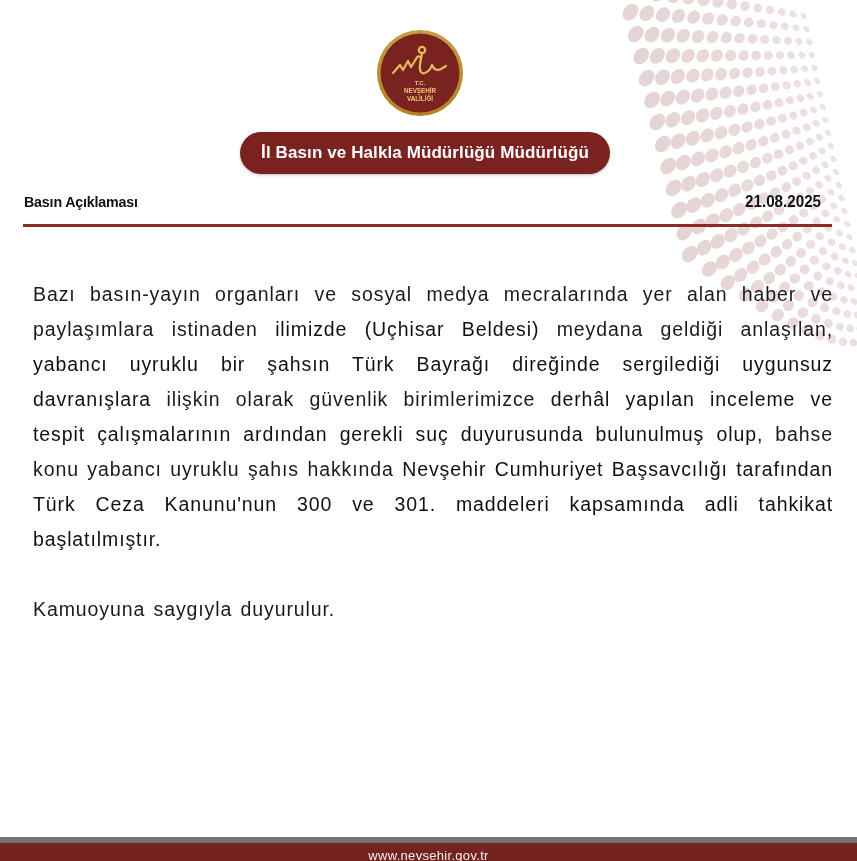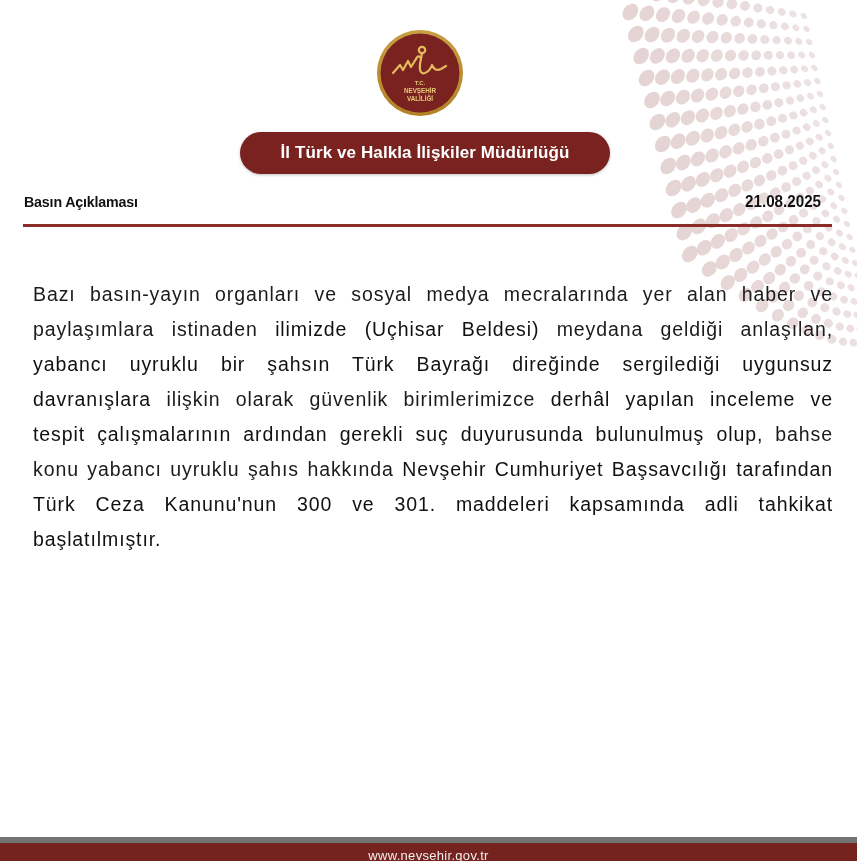--- a/index.html
+++ b/index.html
@@ -338,26 +338,27 @@
     <circle cx="46" cy="21" r="3.2"></circle>
     <path d="M46 24 L44 35 Q43 46 49 44 Q54 42 56 36 Q59 43 65 40 L70 37"></path>
     <path d="M40 30 Q42 26 44 28"></path>
   </g>
   <text x="44" y="56" font-family="Liberation Sans, sans-serif" font-size="6" font-weight="bold" fill="#e8c877" text-anchor="middle">T.C.</text>
   <text x="44" y="64" font-family="Liberation Sans, sans-serif" font-size="6.3" font-weight="bold" fill="#e8c877" text-anchor="middle">NEVŞEHİR</text>
   <text x="44" y="72" font-family="Liberation Sans, sans-serif" font-size="6.3" font-weight="bold" fill="#e8c877" text-anchor="middle">VALİLİĞİ</text>
 </svg>
 
 <div class="pill">
-  <span>İl Türk ve Halkla İlişkiler Müdürlüğü</span>
+  <span>İl Basın ve Halkla Müdürlüğü Müdürlüğü</span>
 </div>
 
 <div class="doc-type">Basın Açıklaması</div>
 <div class="doc-date">21.08.2025</div>
 <div class="rule"></div>
 
 <div class="body-text" id="bodyText">
     <p><span>Bazı basın-yayın organları ve sosyal medya mecralarında yer alan haber ve paylaşımlara istinaden </span><b>ilimizde (Uçhisar Beldesi)</b><span> meydana geldiği anlaşılan, </span><b>yabancı uyruklu bir şahsın Türk Bayrağı direğinde sergilediği uygunsuz davranışlara</b><span> ilişkin olarak güvenlik birimlerimizce </span><b>derhâl yapılan inceleme ve tespit çalışmalarının ardından gerekli suç duyurusunda bulunulmuş olup,</b><span> bahse konu yabancı uyruklu şahıs hakkında </span><b>Nevşehir Cumhuriyet Başsavcılığı tarafından Türk Ceza Kanunu'nun 300 ve 301. maddeleri kapsamında adli tahkikat başlatılmıştır.</b></p>
+    <p><span>Kamuoyuna saygıyla duyurulur.</span></p>
   </div>
 
 <div class="footer">
   <span>www.nevsehir.gov.tr</span>
 </div>
 
 </body></html>

